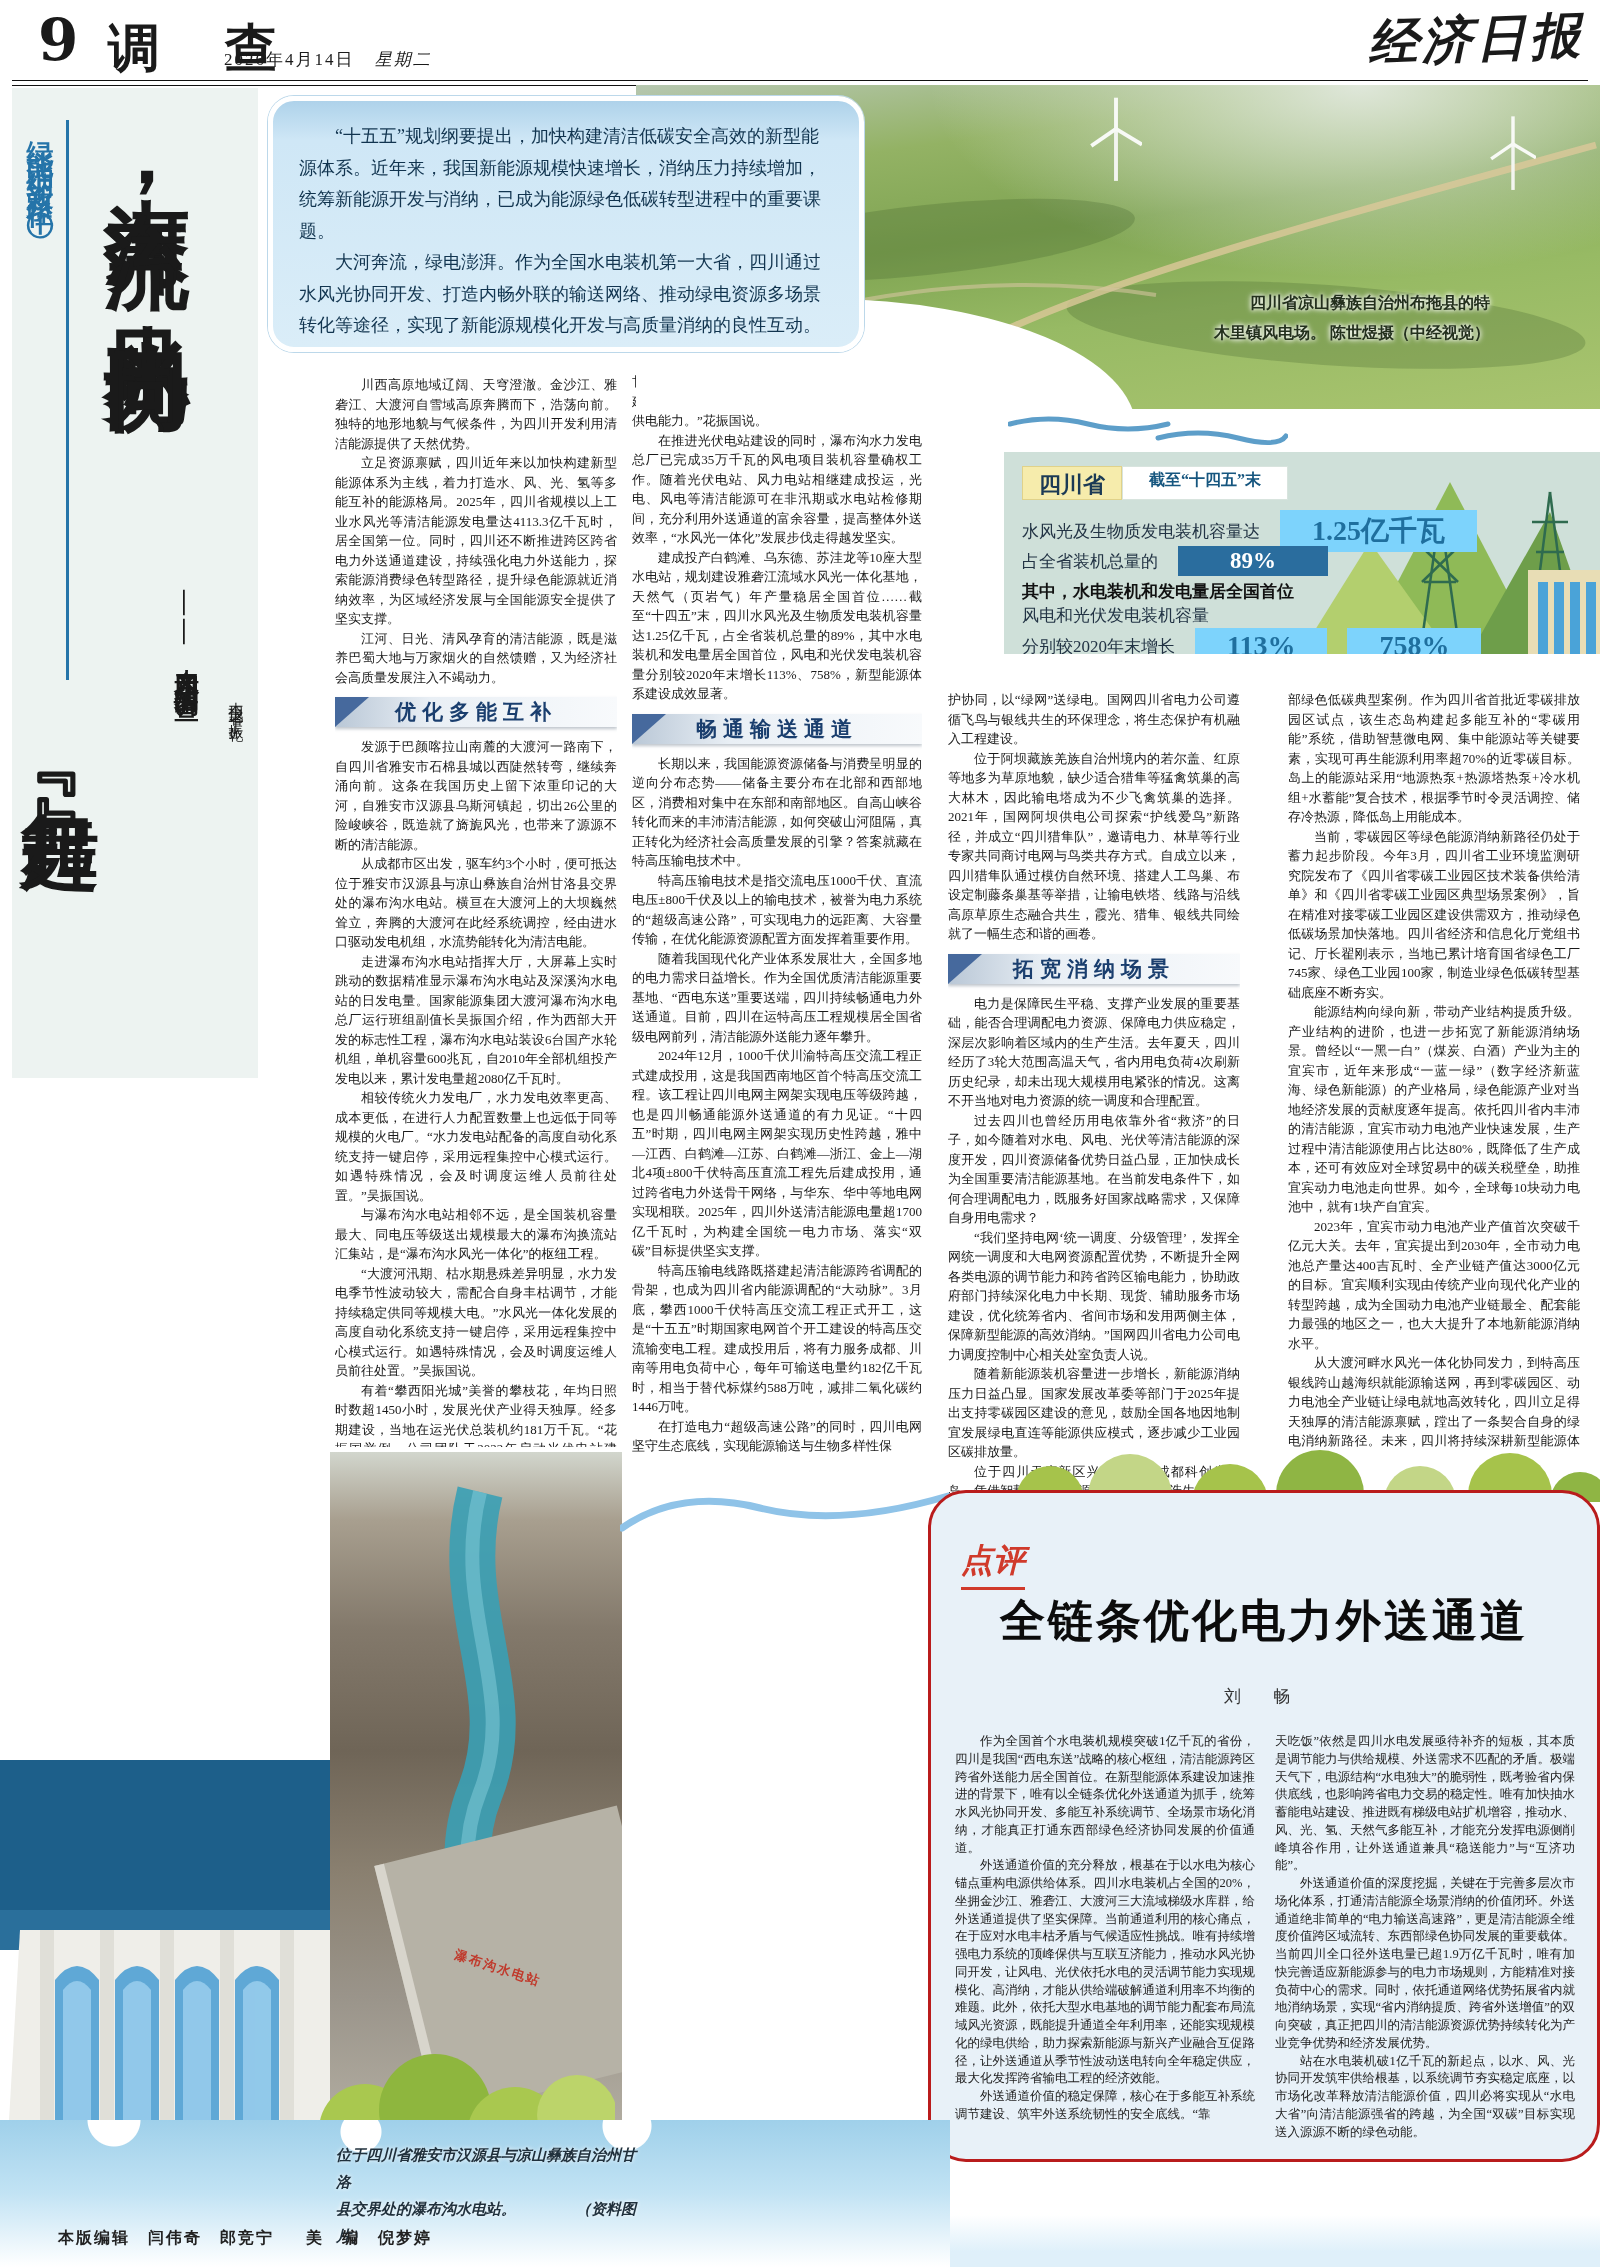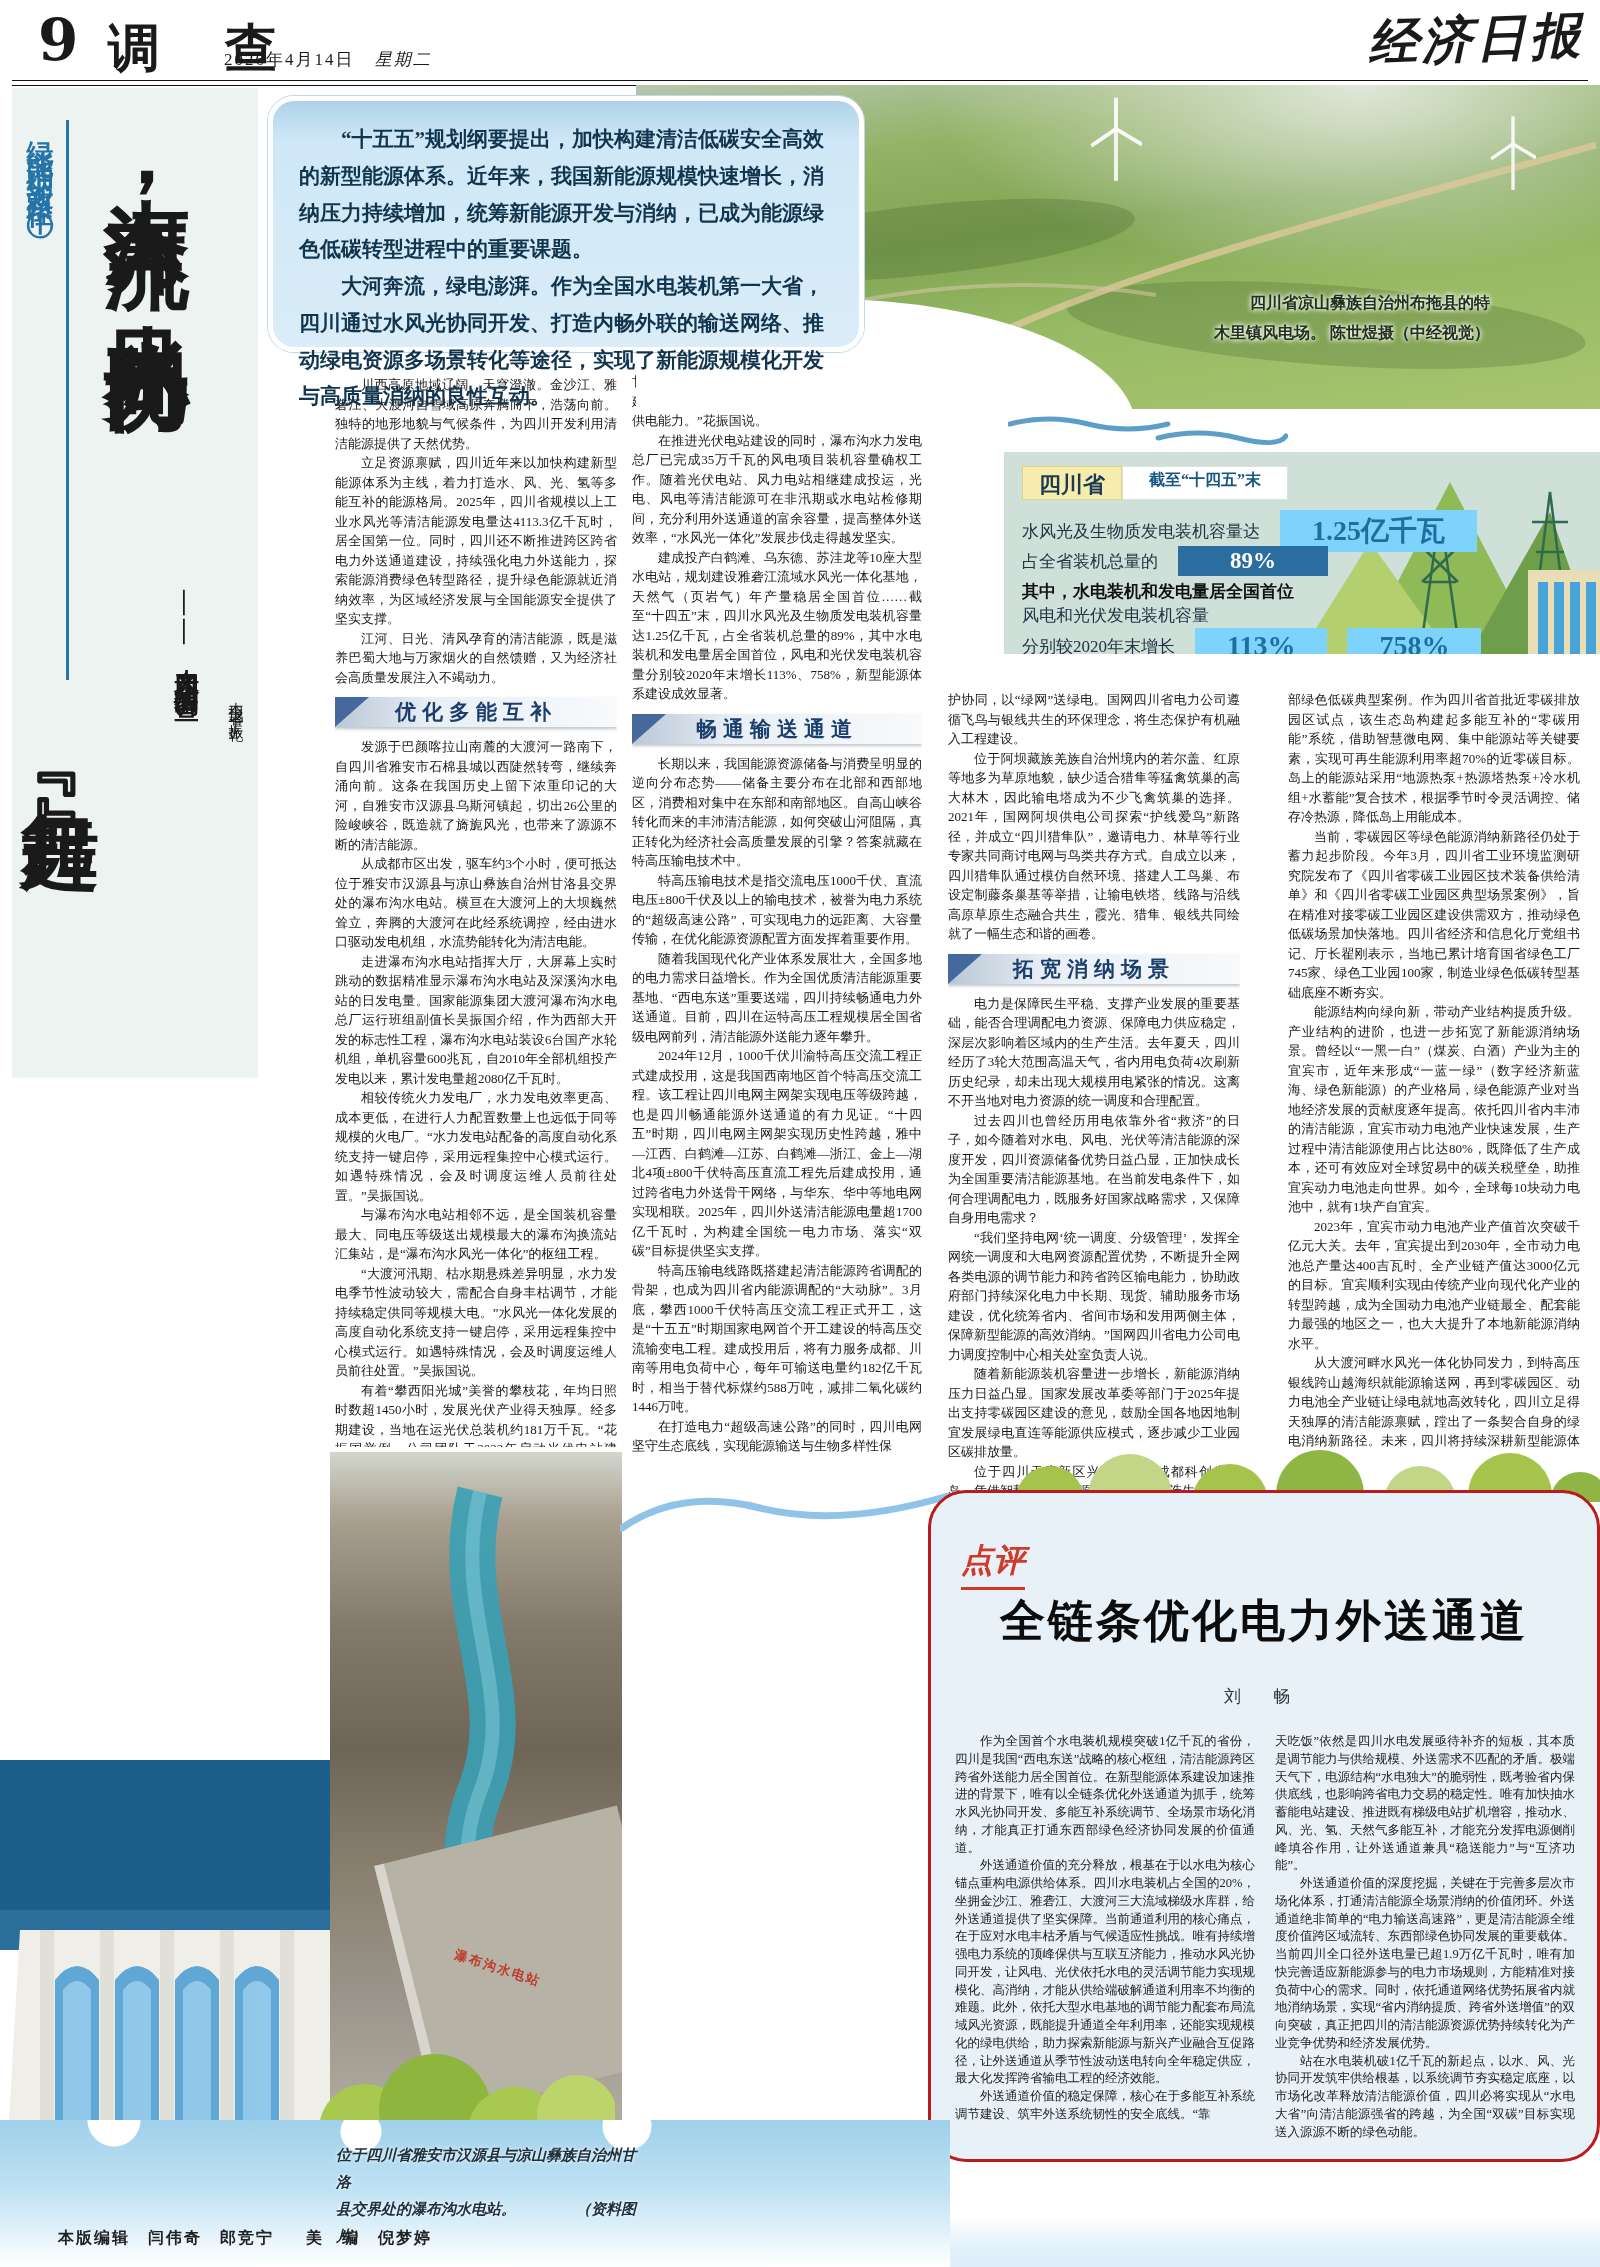--- a/index.html
+++ b/index.html
@@ -24,21 +24,21 @@
        font-size:80px;font-weight:900;line-height:1.0;}
   .kicker{position:absolute;left:170px;top:590px;height:340px;writing-mode:vertical-rl;
           font-size:25px;font-weight:700;letter-spacing:4px;}
   .byline{position:absolute;left:226px;top:690px;height:150px;writing-mode:vertical-rl;
           font-size:15px;letter-spacing:3px;}
   
   .intro{position:absolute;left:268px;top:96px;width:596px;height:256px;
          background:linear-gradient(180deg,#aed2ea 0%,#cfe7f6 16%,#daedf8 100%);
          border-radius:26px;border:5px solid #fff;box-shadow:0 0 0 1px #bcd8ea;
          padding:20px 26px;box-sizing:border-box;z-index:6;}
-  .intro p{margin:0;text-indent:2em;font-size:21px;line-height:1.75;font-weight:700;color:#11344f;}
+  .intro p{margin:0;text-indent:2em;font-size:18px;line-height:1.75;font-weight:400;color:#11344f;}
   
   .photo-top{position:absolute;left:636px;top:85px;width:964px;height:324px;overflow:hidden;z-index:1;
      background:
        radial-gradient(ellipse at 75% 0%, #dfe7da 0%, rgba(223,231,218,0) 42%),
        linear-gradient(172deg,#b6c7b0 0%,#93b264 22%,#7fa452 44%,#97ba64 66%,#a9c46f 100%);}
   .photo-top:after{content:"";position:absolute;left:-120px;bottom:-150px;width:620px;height:260px;
        background:#fff;border-radius:50%;}
   .ridge{position:absolute;background:rgba(60,90,40,.25);border-radius:50%;}
   .photo-cap{position:absolute;left:900px;top:288px;width:590px;z-index:3;text-align:right;
      font-weight:700;font-size:16px;color:#23301d;

